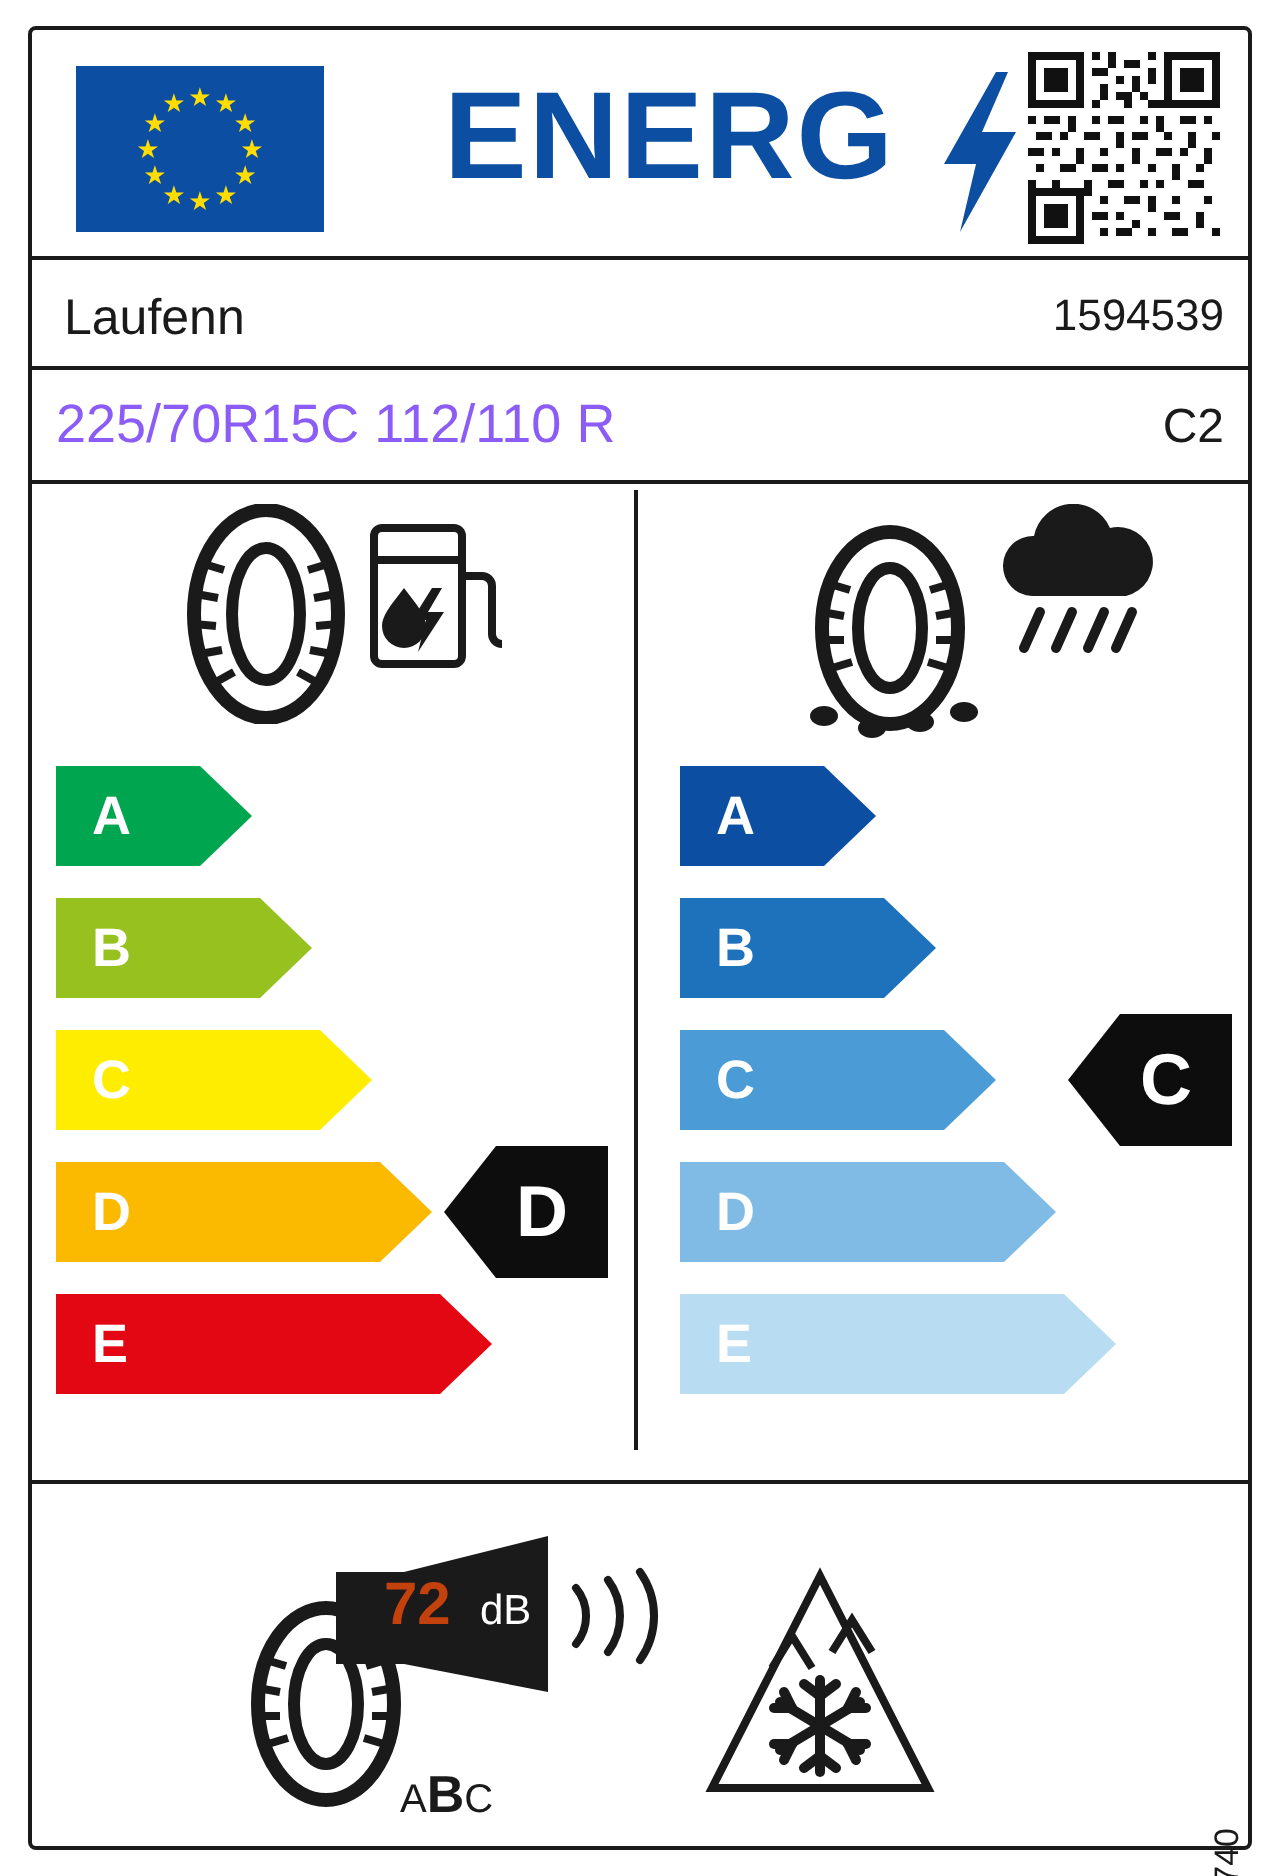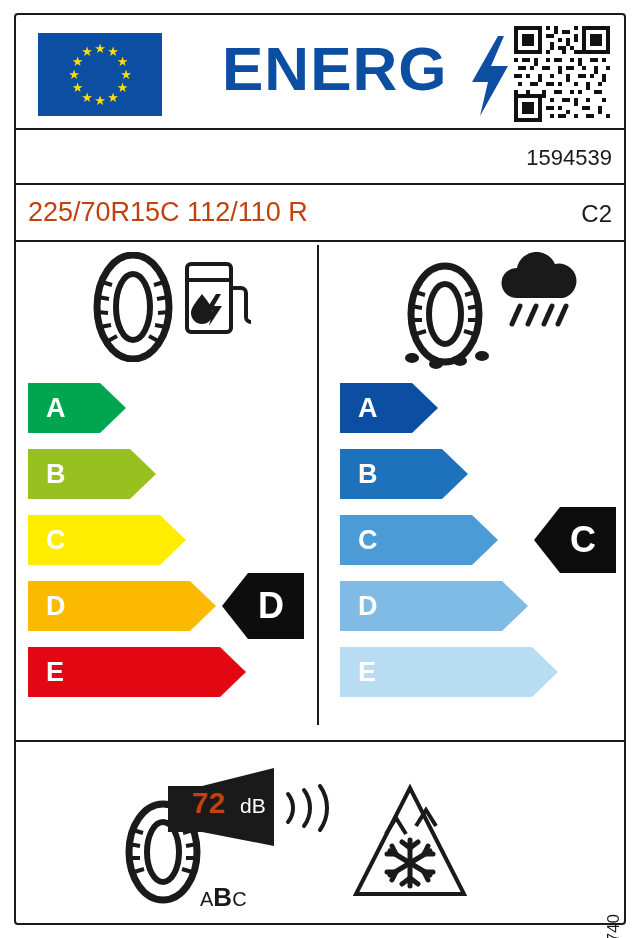--- a/index.html
+++ b/index.html
@@ -74,21 +74,21 @@
   .serial {
     position: absolute;
     right: 28px; top: 145px;
     font-size: 22px;
     color: #1a1a1a;
   }
   .size {
     position: absolute;
     left: 28px; top: 197px;
     font-size: 27px;
-    color: #c2410c;
+    color: #8b5cf6;
   }
   .cclass {
     position: absolute;
     right: 28px; top: 200px;
     font-size: 24px;
     color: #1a1a1a;
   }
 
   
   .vdiv {
@@ -278,20 +278,21 @@
         <rect x="36" y="88" width="4" height="4"></rect>
           <rect x="44" y="88" width="8" height="4"></rect>
         <rect x="60" y="88" width="4" height="4"></rect>
           <rect x="72" y="88" width="8" height="4"></rect>
         <rect x="92" y="88" width="4" height="4"></rect>
       </g>
     </svg>
   </div>
 
   <div class="rule rule-h" style="top:128px;"></div>
+  <div class="brand">Laufenn</div>
   <div class="serial">1594539</div>
 
   <div class="rule rule-h" style="top:183px;"></div>
   <div class="size">225/70R15C 112/110 R</div>
   <div class="cclass">C2</div>
 
   <div class="rule rule-h" style="top:240px;"></div>
 
   <div class="vdiv"></div>
 

